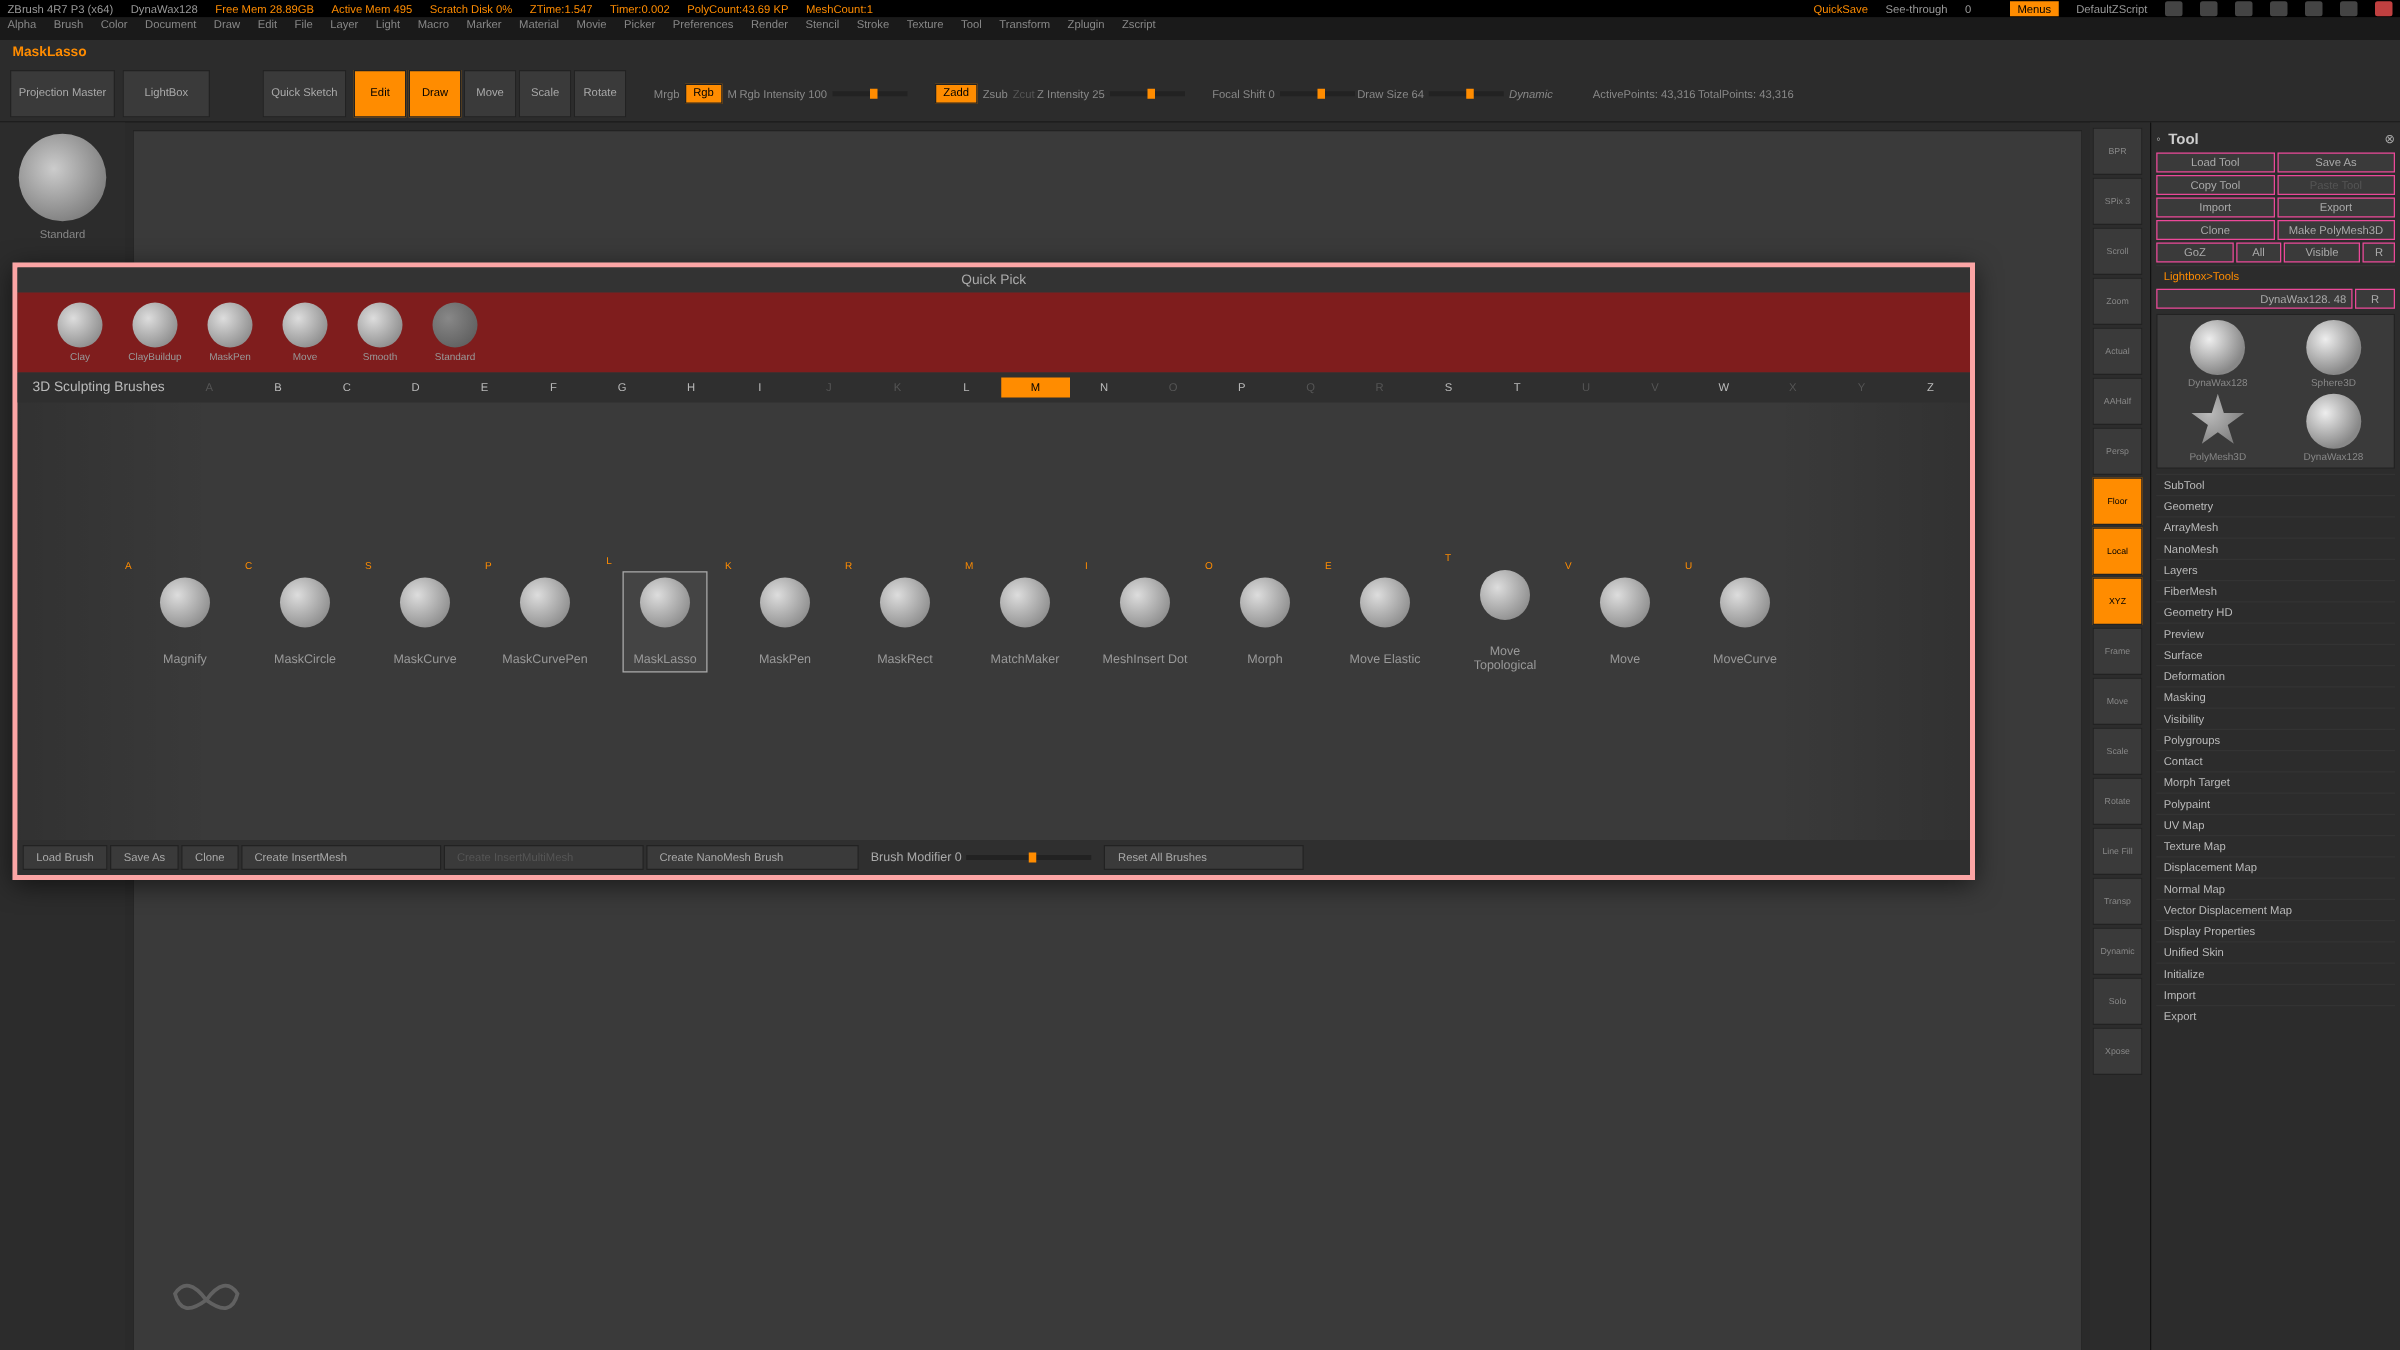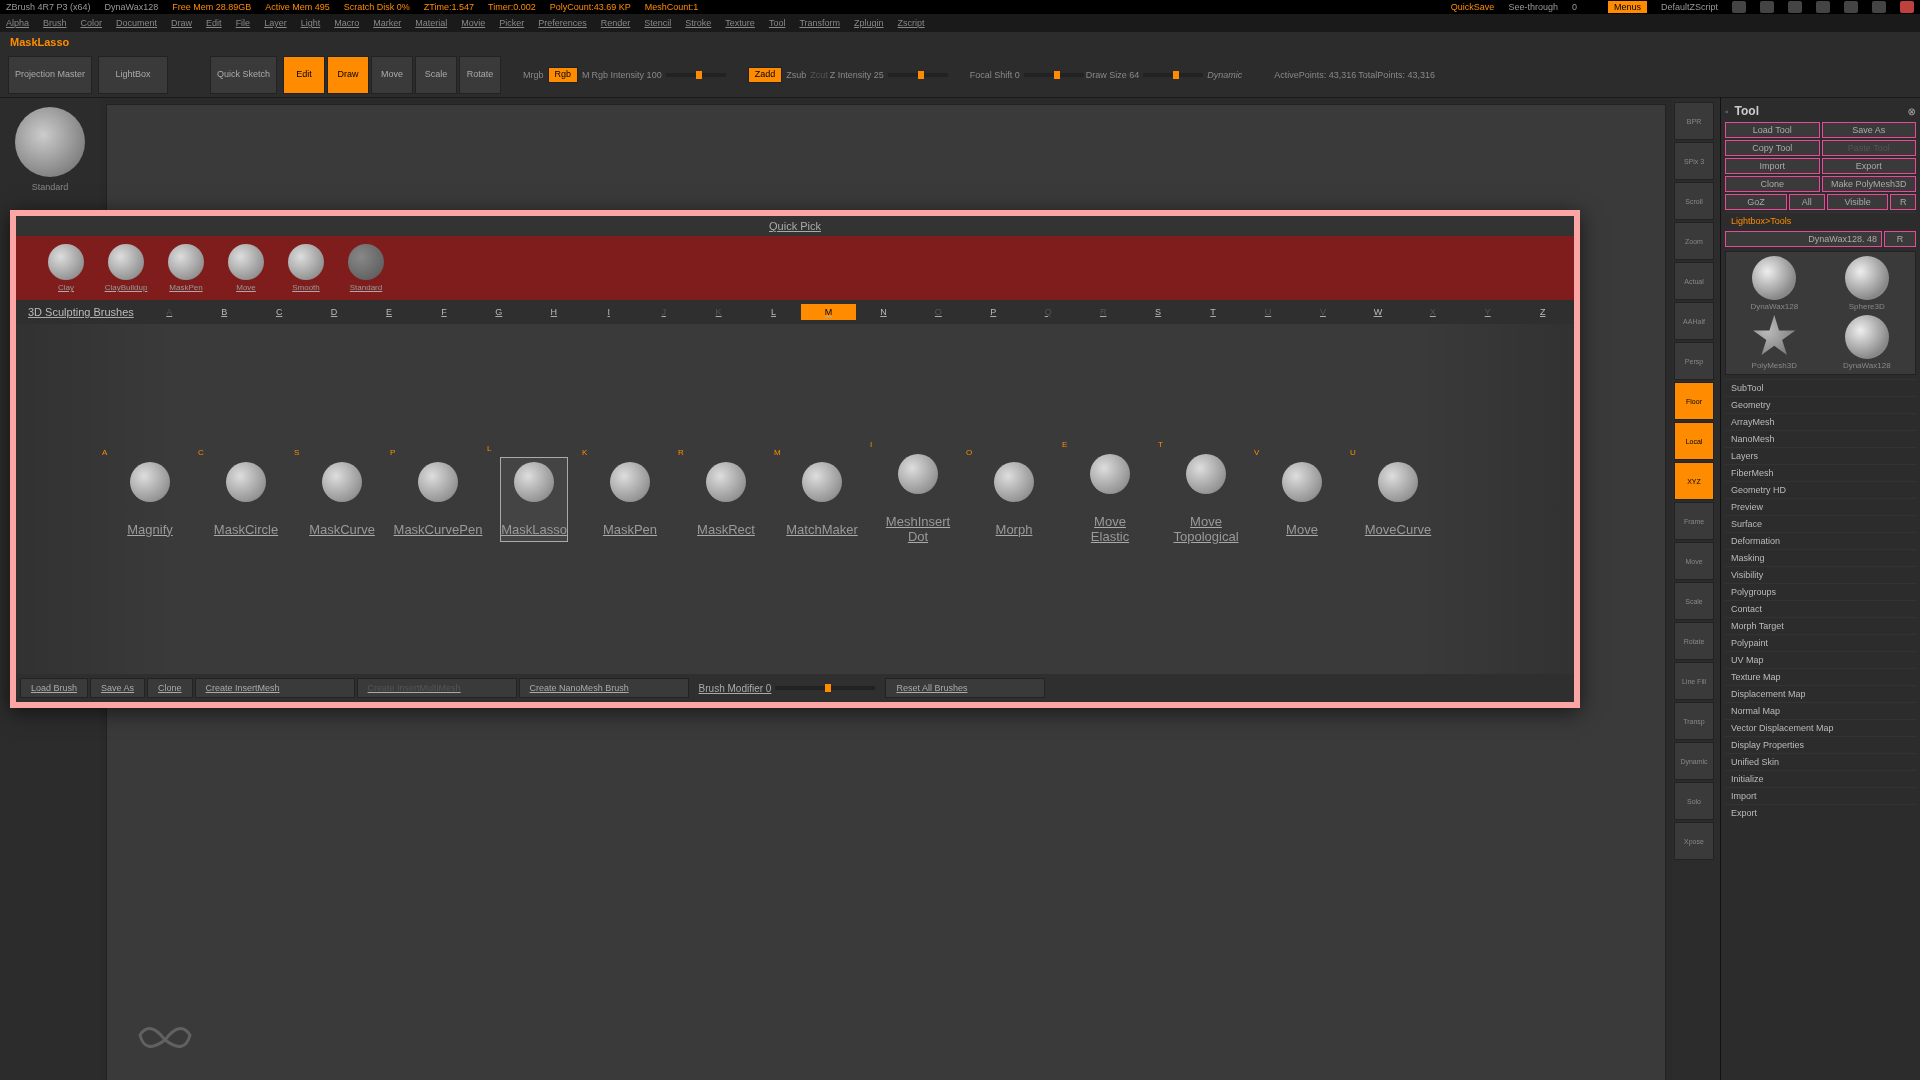--- a/index.html
+++ b/index.html
@@ -7,21 +7,21 @@
   
   
   .title-bar { background: #000000; height: 14px; display: flex; align-items: center; padding: 0 6px; gap: 14px; font-size: 9px; color: #999; }
   .title-bar span.orange { color: #ff8c00; }
   .title-bar .spacer { flex: 1; }
   .title-bar .btn-orange { background: #ff8c00; color: #000; padding: 0 6px; height: 12px; display: flex; align-items: center; margin-left: 17px; }
   .title-bar .ico { width: 14px; height: 12px; background: #444; border-radius: 2px; }
   .title-bar .ico.close { background: #c04040; }
   
   
-  .menu-bar { background: #1a1a1a; height: 18px; display: flex; align-items: center; padding: 0 6px; gap: 14px; font-size: 9px; color: #888; text-decoration: underline; }
+  .menu-bar { background: #1a1a1a; height: 18px; display: flex; align-items: flex-start; padding: 0 6px; gap: 14px; font-size: 9px; color: #888; }
   
   
   .tool-label { background: #2c2c2c; color: #ff8c00; padding: 4px 10px; font-size: 11px; font-weight: bold; }
   
   
   .top-toolbar { background: #2c2c2c; height: 46px; display: flex; align-items: center; padding: 0 8px; gap: 6px; border-bottom: 1px solid #1a1a1a; }
   .tb-btn { background: #3a3a3a; border: 1px solid #222; padding: 2px 6px; color: #aaa; font-size: 9px; display: flex; flex-direction: column; align-items: center; justify-content: center; height: 38px; min-width: 42px; text-align: center; line-height: 1.2; }
   .tb-btn.active { background: #ff8c00; color: #000; }
   .tb-group { display: flex; gap: 2px; }
   .tb-label { font-size: 9px; color: #888; }
@@ -48,41 +48,41 @@
   .tp-btn { background: #3a3a3a; border: 1px solid #ec4899; padding: 2px 4px; font-size: 9px; color: #aaa; flex: 1; text-align: center; }
   .tp-btn.disab { color: #555; }
   .tp-item { padding: 3px 6px; font-size: 9px; color: #bbb; border-top: 1px solid #333; cursor: pointer; }
   .tool-thumbs { display: grid; grid-template-columns: 1fr 1fr; gap: 4px; padding: 4px; background: #3a3a3a; border: 1px solid #222; margin: 4px 0; }
   .tool-thumb { display: flex; flex-direction: column; align-items: center; }
   .tool-thumb .sphere { width: 44px; height: 44px; background: radial-gradient(circle at 35% 35%, #eee, #888 70%); border-radius: 50%; }
   .tool-thumb .star { width: 44px; height: 44px; background: radial-gradient(circle at 35% 35%, #bbb, #666); clip-path: polygon(50% 0, 61% 35%, 98% 35%, 68% 57%, 79% 91%, 50% 70%, 21% 91%, 32% 57%, 2% 35%, 39% 35%); }
   .tool-thumb span { font-size: 8px; color: #888; margin-top: 2px; }
   
   
-  .brush-picker { position: absolute; left: 10px; top: 210px; width: 1570px; background: #3a3a3a; border: 6px solid #fca5a5; box-shadow: 0 4px 20px rgba(0,0,0,0.6); z-index: 100; text-decoration: underline; }
+  .brush-picker { position: absolute; left: 10px; top: 210px; width: 1570px; background: #3a3a3a; border: 4px solid #fca5a5; box-shadow: 0 4px 20px rgba(0,0,0,0.6); z-index: 100; }
   .qp-header { text-align: center; padding: 4px; font-size: 11px; color: #aaa; background: #333; }
   .qp-row { display: flex; padding: 8px 20px; background: #7f1d1d; }
   .qp-item { display: flex; flex-direction: column; align-items: center; width: 60px; }
   .qp-ball { width: 36px; height: 36px; background: radial-gradient(circle at 35% 35%, #ddd, #777); border-radius: 50%; }
   .qp-ball.dim { background: radial-gradient(circle at 35% 35%, #888, #555); }
   .qp-item span { font-size: 8px; color: #999; margin-top: 3px; }
   
   .alpha-row { display: flex; padding: 4px; background: #2f2f2f; }
   .alpha-label { font-size: 11px; color: #bbb; padding: 2px 8px; }
   .alpha-letters { display: flex; flex: 1; }
   .alpha-letter { flex: 1; text-align: center; padding: 3px 0; font-size: 9px; color: #555; cursor: pointer; }
   .alpha-letter.active { background: #ff8c00; color: #000; }
   .alpha-letter.lit { color: #bbb; }
   
   .brush-grid { min-height: 350px; background: linear-gradient(90deg, rgba(0,0,0,0.15), rgba(0,0,0,0) 10%, rgba(0,0,0,0) 90%, rgba(0,0,0,0.15)); display: flex; align-items: center; padding: 0 100px; gap: 28px; }
   .bg-item { display: flex; flex-direction: column; align-items: center; width: 68px; position: relative; }
   .bg-ball { width: 40px; height: 40px; background: radial-gradient(circle at 35% 35%, #ddd, #777); border-radius: 50%; }
   .bg-item.selected { border: 1px solid #aaa; padding: 4px; background: rgba(255,255,255,0.05); }
   .bg-item .key { position: absolute; top: -14px; left: -14px; font-size: 8px; color: #ff8c00; }
-  .bg-item span { font-size: 13px; color: #999; margin-top: 20px; text-align: center; }
+  .bg-item span { font-size: 10px; color: #999; margin-top: 20px; text-align: center; }
   
   .picker-footer { background: #2f2f2f; display: flex; gap: 2px; padding: 4px; }
   .pf-btn { background: #3a3a3a; border: 1px solid #222; padding: 4px 10px; font-size: 9px; color: #aaa; }
   .pf-btn.disab { color: #555; }
   .pf-slider { display: flex; align-items: center; gap: 4px; padding: 0 8px; }
   .pf-slider-track { width: 100px; height: 4px; background: #222; position: relative; }
   .pf-slider-track::after { content:''; position:absolute; top:-2px; left:50%; width:6px; height:8px; background:#ff8c00; }
   
   
   .logo-bf { position: absolute; bottom: 28px; left: 28px; width: 60px; height: 50px; opacity: 0.5; }

